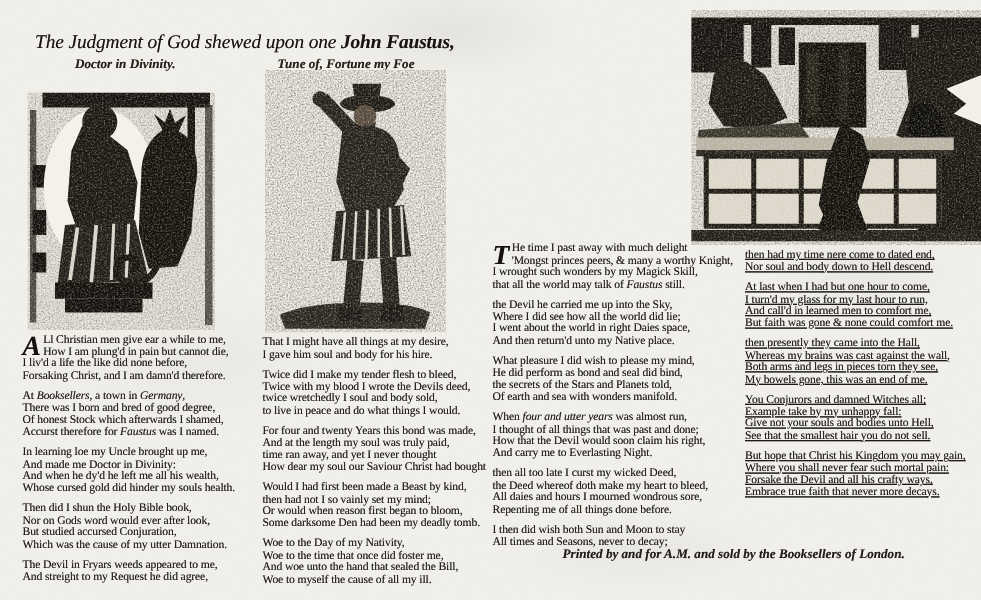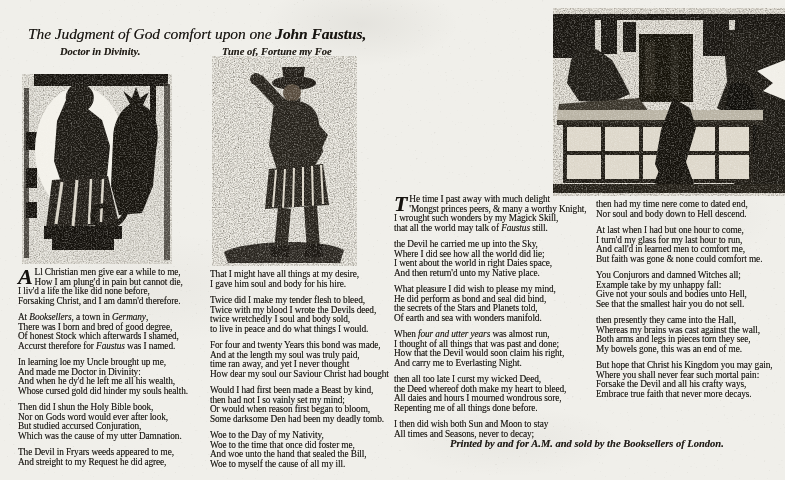--- a/index.html
+++ b/index.html
@@ -40,21 +40,21 @@
     white-space:nowrap;
   }
   .col p.stanza{margin:0 0 7px 0;}
   .col .dropcap{
     float:left;font-size:22px;line-height:18px;font-style:italic;font-weight:bold;
     margin:0 2px 0 0;color:#15120e;
   }
   #col0{left:18px;top:268px;width:192px;}
   #col1{left:210px;top:270px;width:186px;}
   #col2{left:394px;top:195px;width:200px;}
-  #col3{left:596px;top:200px;width:190px;}
+  #col3{left:596px;top:200px;width:190px;text-decoration:underline;}
   .imprint{
     position:absolute;left:450px;top:438px;
     font-style:italic;font-weight:bold;font-size:10.5px;color:#211d18;
     white-space:nowrap;text-shadow:0 0 0.4px rgba(25,22,18,0.5);
   }
 </style>
 </head>
 <body>
 
 <div class="sheet">
@@ -72,21 +72,21 @@
         <feComposite operator="in" in2="SourceGraphic"></feComposite>
       </filter>
       <filter id="pg" x="0%" y="0%" width="100%" height="100%">
         <feTurbulence type="fractalNoise" baseFrequency="0.5" numOctaves="2" seed="4" result="n"></feTurbulence>
         <feColorMatrix in="n" type="matrix" values="0 0 0 0 0.2  0 0 0 0 0.18  0 0 0 0 0.15  0.7 0.7 0.7 0 -1.35"></feColorMatrix>
         <feComposite operator="in" in2="SourceGraphic"></feComposite>
       </filter>
     </defs>
   </svg>
 
-  <div class="title-line"><span>The Judgment of God comfort upon one </span><span class="strong">John Faustus,</span></div>
+  <div class="title-line"><span>The Judgment of God shewed upon one </span><span class="strong">John Faustus,</span></div>
   <div class="subtitle sub-left">Doctor in Divinity.</div>
   <div class="subtitle sub-right">Tune of, Fortune my Foe</div>
 
   <svg class="woodcut" style="left:22px;top:74px" width="150" height="190" viewBox="0 0 150 190">
     <rect width="150" height="190" fill="#e9e7e0"></rect>
     <rect width="150" height="190" filter="url(#sb)" opacity="0.7"></rect>
     <rect x="12" y="0" width="134" height="12" fill="#17140f"></rect>
     <rect x="2" y="14" width="5" height="170" fill="#2b2720" opacity="0.8"></rect>
     <rect x="4" y="58" width="11" height="18" fill="#14110c"></rect>
     <rect x="4" y="94" width="11" height="20" fill="#14110c"></rect>
@@ -193,22 +193,22 @@
       <p class="stanza"><span class="dropcap">T</span>He time I past away with much delight<br>'Mongst princes peers, &amp; many a worthy Knight,<br>I wrought such wonders by my Magick Skill,<br>that all the world may talk of <i>Faustus</i> still.</p>
       <p class="stanza">the Devil he carried me up into the Sky,<br>Where I did see how all the world did lie;<br>I went about the world in right Daies space,<br>And then return'd unto my Native place.</p>
       <p class="stanza">What pleasure I did wish to please my mind,<br>He did perform as bond and seal did bind,<br>the secrets of the Stars and Planets told,<br>Of earth and sea with wonders manifold.</p>
       <p class="stanza">When <i>four and utter years</i> was almost run,<br>I thought of all things that was past and done;<br>How that the Devil would soon claim his right,<br>And carry me to Everlasting Night.</p>
       <p class="stanza">then all too late I curst my wicked Deed,<br>the Deed whereof doth make my heart to bleed,<br>All daies and hours I mourned wondrous sore,<br>Repenting me of all things done before.</p>
       <p class="stanza">I then did wish both Sun and Moon to stay<br>All times and Seasons, never to decay;</p>
     </div>
   <div class="col" id="col3">
       <p class="stanza">then had my time nere come to dated end,<br>Nor soul and body down to Hell descend.</p>
       <p class="stanza">At last when I had but one hour to come,<br>I turn'd my glass for my last hour to run,<br>And call'd in learned men to comfort me,<br>But faith was gone &amp; none could comfort me.</p>
+      <p class="stanza">then presently they came into the Hall,<br>Whereas my brains was cast against the wall,<br>Both arms and legs in pieces torn they see,<br>My bowels gone, this was an end of me.</p>
       <p class="stanza">You Conjurors and damned Witches all;<br>Example take by my unhappy fall:<br>Give not your souls and bodies unto Hell,<br>See that the smallest hair you do not sell.</p>
-      <p class="stanza">then presently they came into the Hall,<br>Whereas my brains was cast against the wall,<br>Both arms and legs in pieces torn they see,<br>My bowels gone, this was an end of me.</p>
       <p class="stanza">But hope that Christ his Kingdom you may gain,<br>Where you shall never fear such mortal pain:<br>Forsake the Devil and all his crafty ways,<br>Embrace true faith that never more decays.</p>
     </div>
 
   <div class="imprint">Printed by and for A.M. and sold by the Booksellers of London.</div>
 
   <svg class="noise" width="785" height="480">
     <rect width="785" height="480" filter="url(#pg)" opacity="0.5"></rect>
   </svg>
 </div>
 

